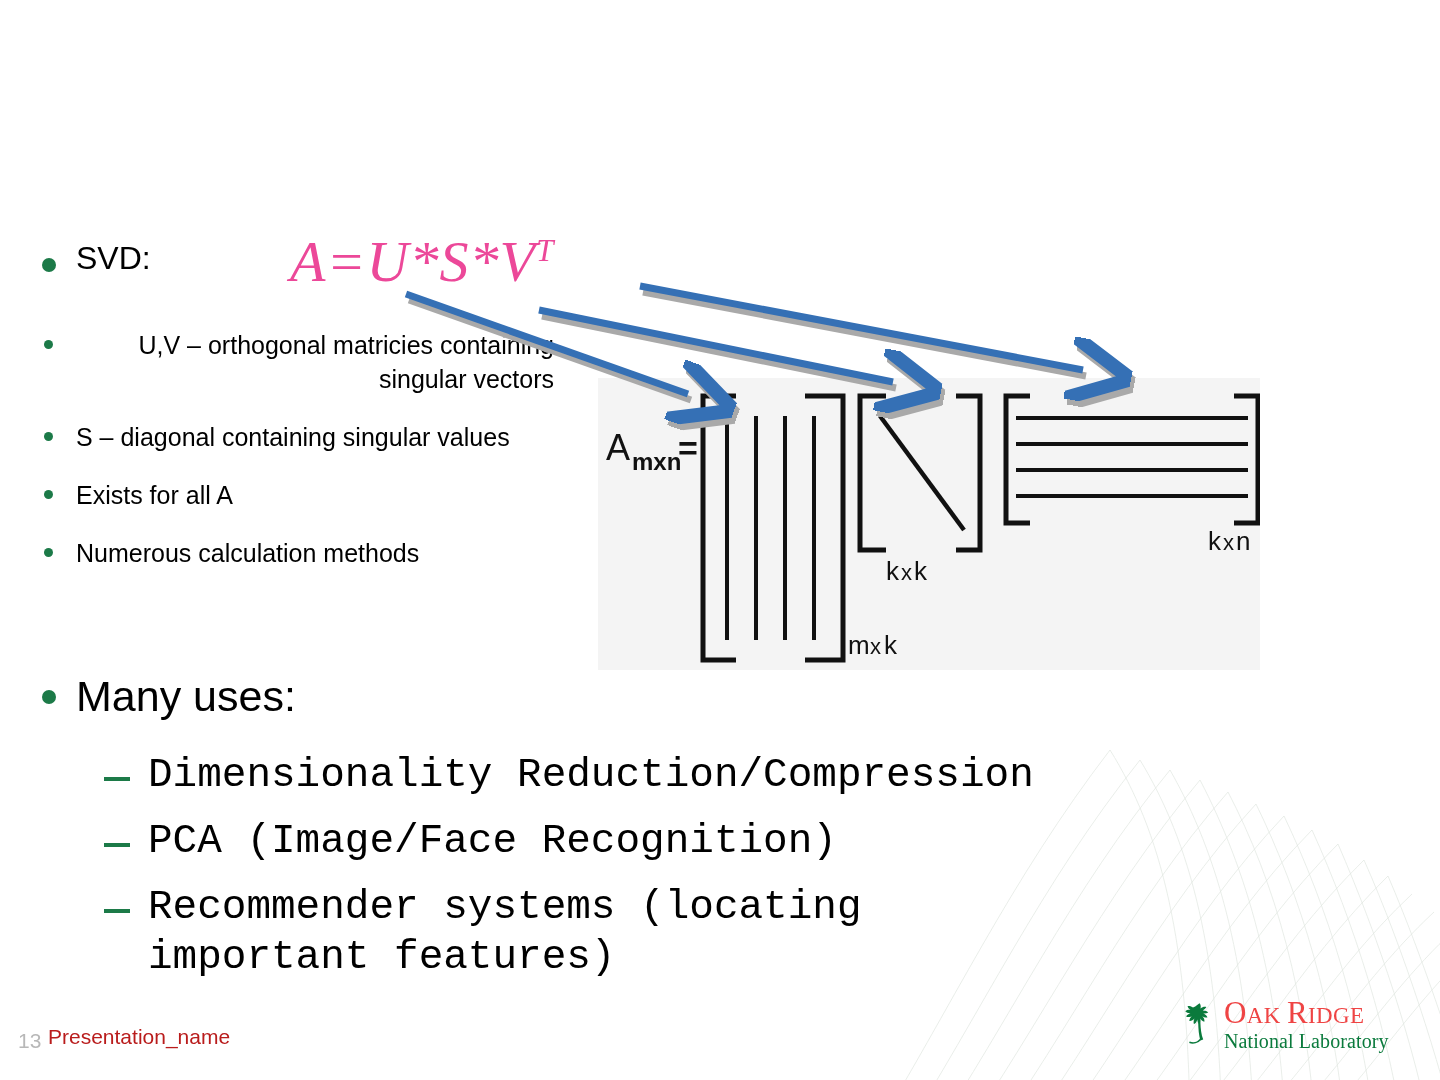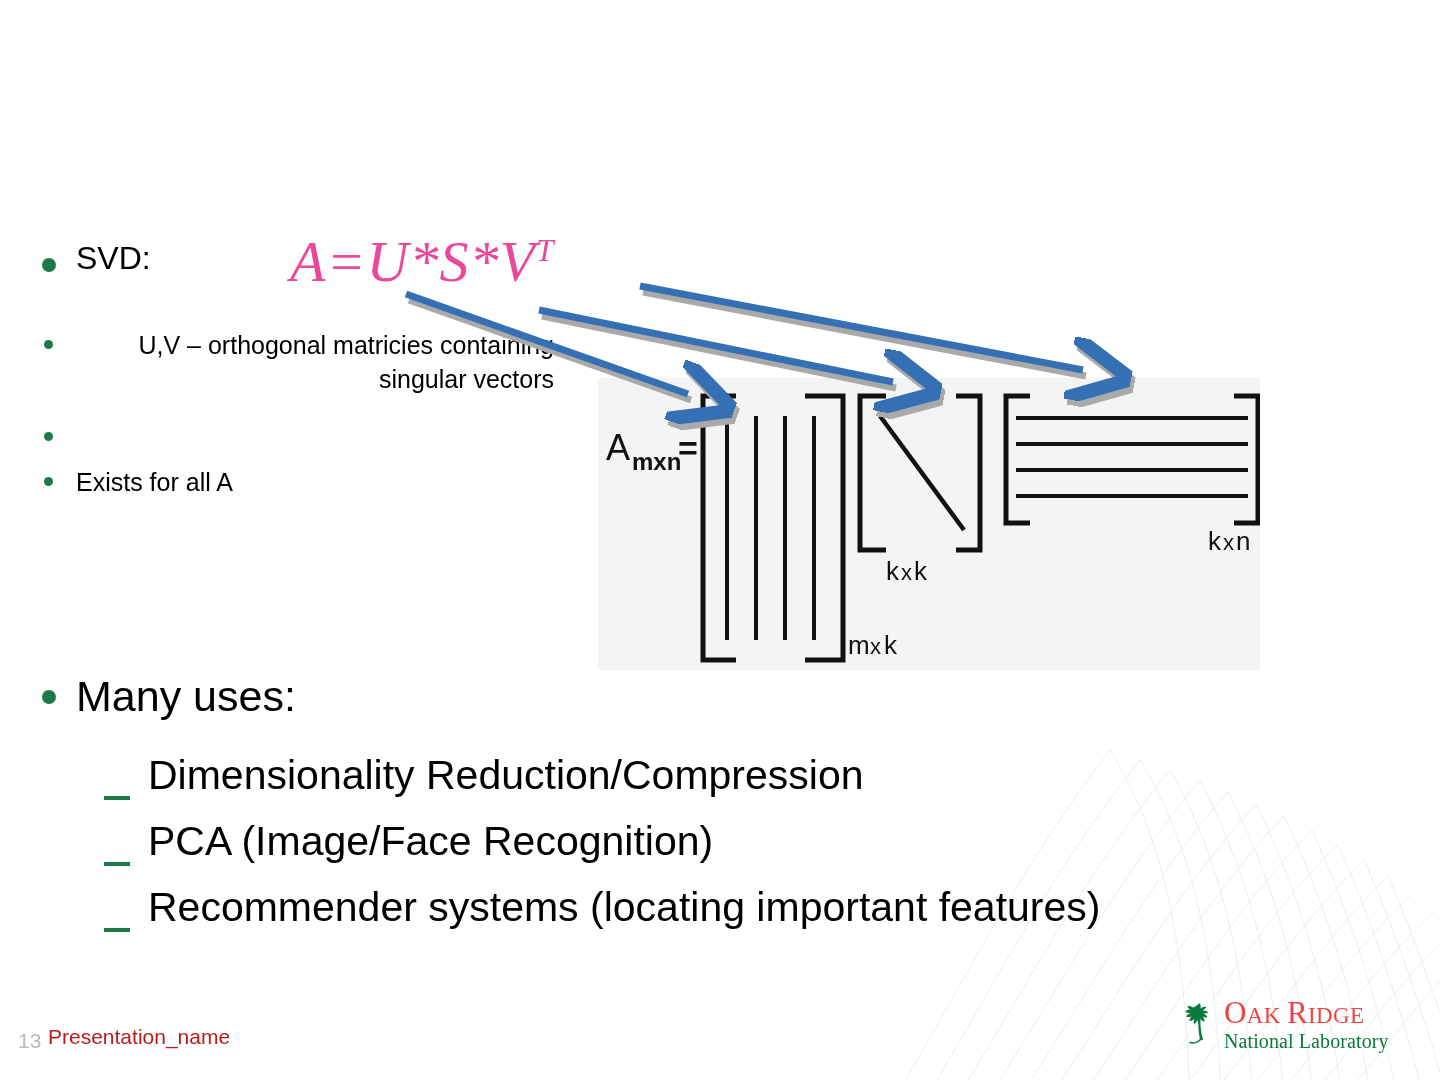--- a/index.html
+++ b/index.html
@@ -121,22 +121,23 @@
 
   .uses-list {
     position: absolute;
     left: 104px;
     top: 750px;
     width: 1000px;
     z-index: 3;
   }
   .use-item {
     display: flex;
-    align-items: flex-end;
+    align-items: flex-start;
     margin-bottom: 16px;
+    font-family: Liberation Mono, monospace;
   }
   .use-item .dash {
     flex: none;
     width: 26px;
     margin-top: 27px;
     margin-right: 18px;
     border-top: 4px solid #1c7a48;
   }
   .use-item .txt {
     font-size: 41px;
@@ -260,24 +261,29 @@
     <span>A</span><span>=</span><span>U</span><span>*</span><span>S</span><span>*</span><span>V</span><sup>T</sup>
   </div>
 
   <div class="sub-list">
     <div class="sub-item">
       <span class="dot"></span>
       <span class="txt">U,V – orthogonal matricies containing singular vectors</span>
     </div>
     <div class="sub-item">
       <span class="dot"></span>
+      <span class="txt">S – diagonal containing singular values</span>
     </div>
     <div class="sub-item">
       <span class="dot"></span>
       <span class="txt">Exists for all A</span>
+    </div>
+    <div class="sub-item">
+      <span class="dot"></span>
+      <span class="txt">Numerous calculation methods</span>
     </div>
   </div>
 
   <div class="diagram">
     <svg width="662" height="292" viewBox="0 0 662 292" aria-hidden="true">
 
       <text x="8" y="82" font-family="Liberation Sans, sans-serif" font-size="36" fill="#111">A</text>
       <text x="34" y="92" font-family="Liberation Sans, sans-serif" font-size="24" font-weight="bold" fill="#111">mxn</text>
       <text x="80" y="82" font-family="Liberation Sans, sans-serif" font-size="34" font-weight="bold" fill="#111">=</text>
 

